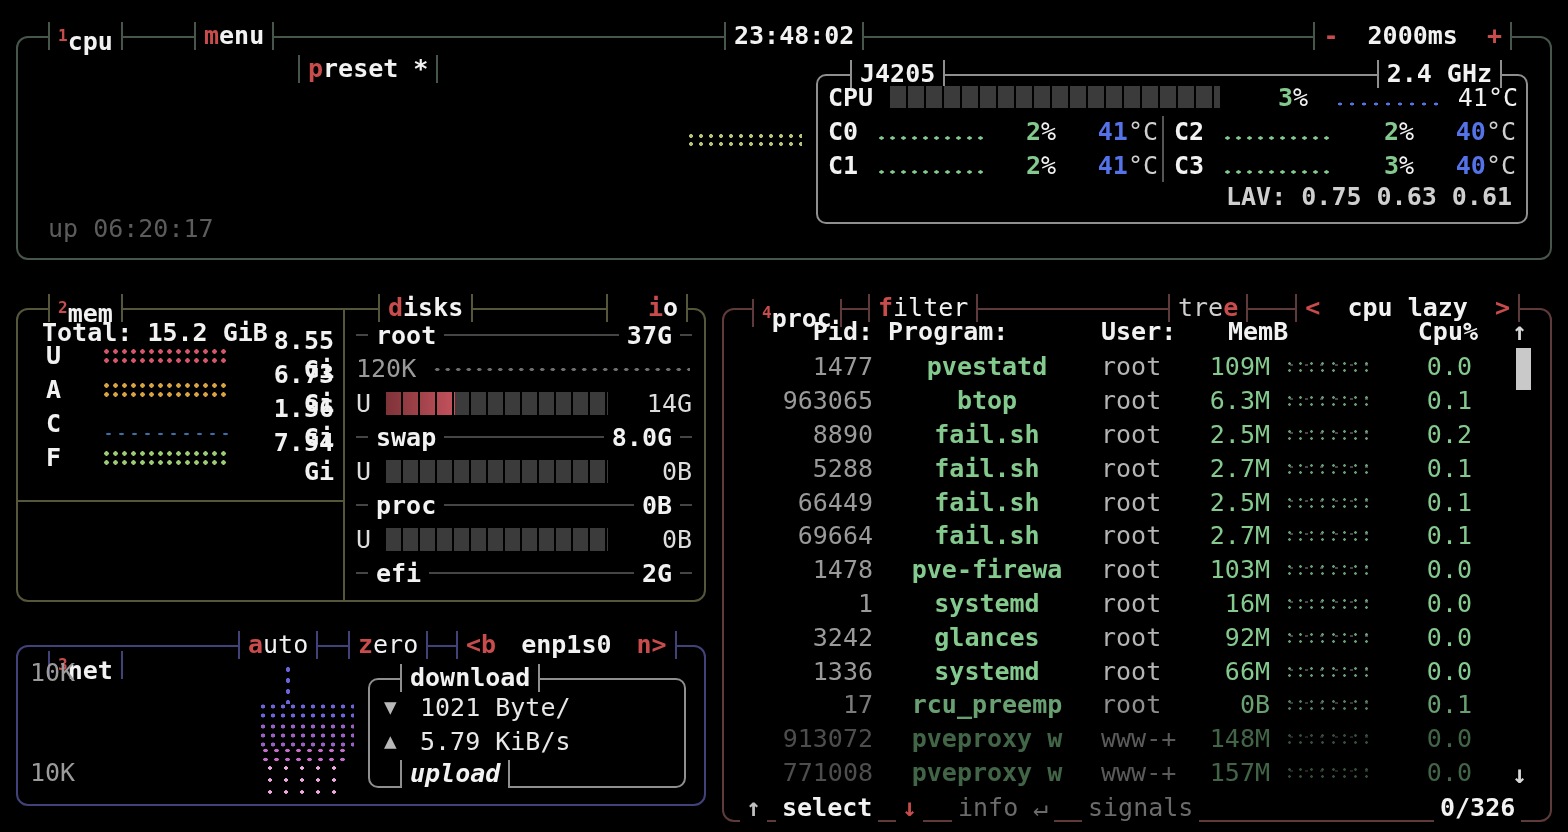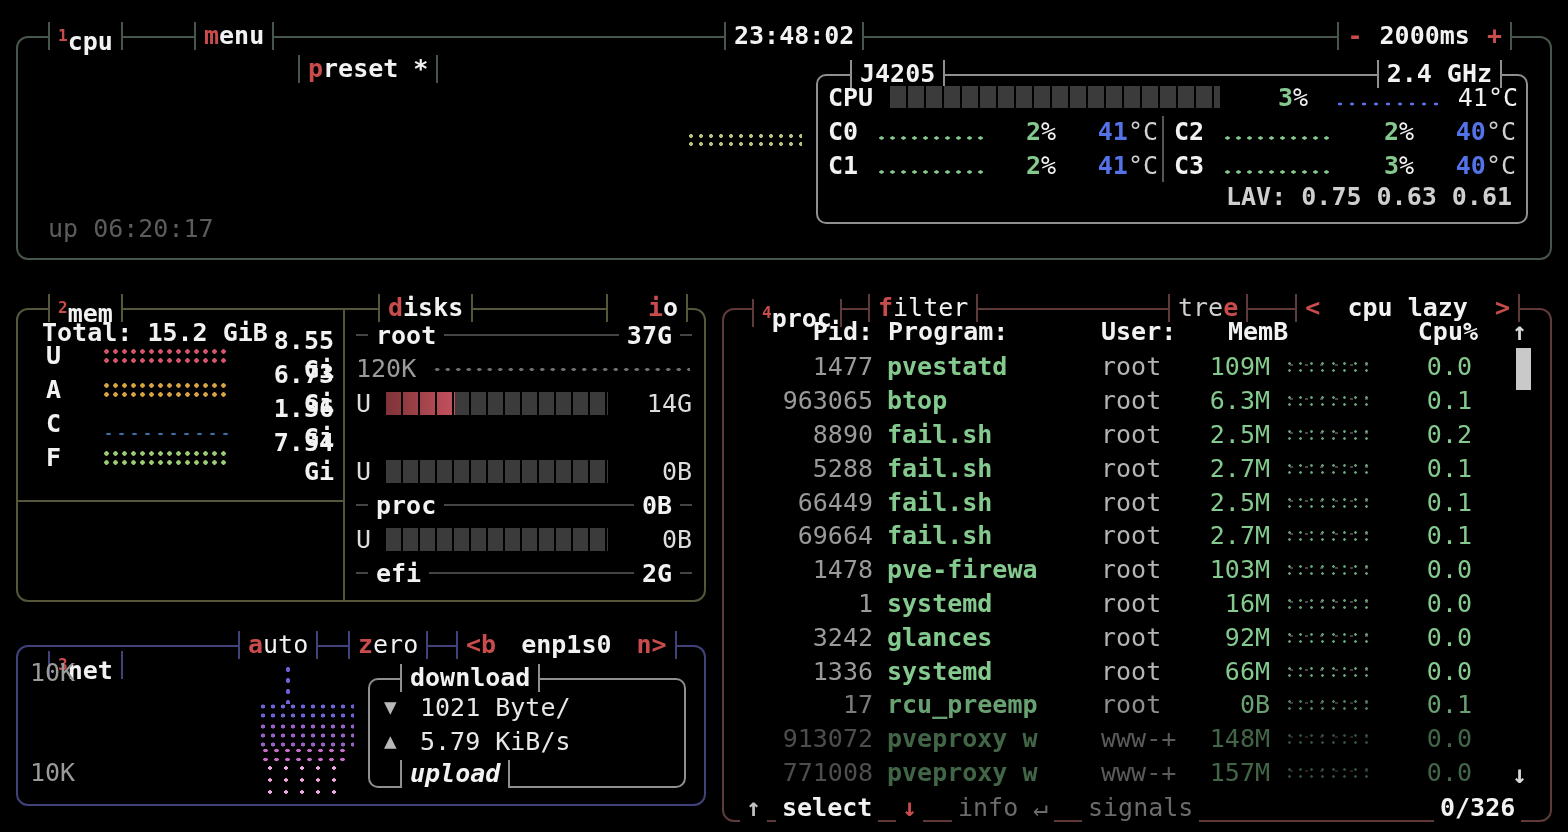--- a/index.html
+++ b/index.html
@@ -92,21 +92,21 @@
   #dl-rows{position:absolute;left:384px;top:690px;width:290px;}
   .dlrow{display:flex;align-items:center;height:34px;}
   .dlrow .arr{width:36px;color:#b8b8b8;font-size:21px;}
   .dlrow .val{font-weight:normal;color:#e8e8e8;}
 
   
   .phead{position:absolute;top:318px;height:28px;line-height:28px;}
   #proc-rows{position:absolute;left:738px;top:350px;width:772px;}
   .prow{display:grid;grid-template-columns:135px 200px 90px 65px 95px 79px;column-gap:14px;height:33.8px;align-items:center;}
   .prow .pid{text-align:right;color:var(--gray,#9a9a9a);font-weight:normal;}
-  .prow .prg{color:var(--green,#84c98e);}
+  .prow .prg{color:var(--green,#84c98e);text-align:center;}
   .prow .usr{color:#b4b4b4;font-weight:normal;}
   .prow .mem{text-align:right;color:var(--green,#84c98e);font-weight:normal;}
   .prow .cpu{text-align:right;color:var(--green,#84c98e);font-weight:normal;}
   .prow.dim1{opacity:.8;}
   .prow.dim2{opacity:.5;}
   #scroll-thumb{position:absolute;left:1516px;top:348px;width:15px;height:42px;background:var(--scroll,#c9c9c9);}
   .pfoot{position:absolute;top:794px;height:28px;line-height:28px;background:#000;padding:0 6px;white-space:nowrap;}
   .dimfoot{color:var(--footer-dim,#6b6b6b);}
 </style>
 </head>
@@ -115,21 +115,21 @@
 <div class="stage">
 
   <div class="box" id="cpu-box"></div>
 
   <div class="chip tick-cpu" style="left:48px;top:22px;"><span class="sup">1</span><span class="w">cpu</span></div>
   <div class="chip tick-cpu" style="left:194px;top:22px;"><span class="r">m</span><span class="w">enu</span></div>
   <div class="chip tick-cpu" style="left:298px;top:22px;margin-top:33px;"><span class="r">p</span><span class="w">reset *</span></div>
   <div class="chip tick-cpu" style="left:724px;top:22px;"><span class="w">23:48:02</span></div>
   <div class="chip tick-cpu" style="right:56px;top:22px;">
     <span class="r">-</span>
-    <span class="w" style="margin:0 2px;">2000ms</span>
+    <span class="w" style="margin:0 14px;">2000ms</span>
     <span class="r">+</span>
   </div>
 
   <div class="abs dots cpugraph" style="left:686px;top:132px;"></div>
   <div class="abs dim-t" style="left:48px;top:214px;">up 06:20:17</div>
 
   <div id="cpu-panel"></div>
   <div class="chip tick-in" style="left:850px;top:60px;"><span class="w">J4205</span></div>
   <div class="chip tick-in" style="right:66px;top:60px;"><span class="w">2.4 GHz</span></div>
 
@@ -212,20 +212,27 @@
       <span class="hl e"></span>
   </div>
   <div class="abs gy" style="left:356px;top:354px;">120K</div>
   <div class="abs dots dotline" style="left:432px;top:366px;width:258px;"></div>
   <div class="disk-u" style="top:386px;">
     <span class="ul">U</span>
     <span class="segbar">
         <span class="fill" style="width:31%;"></span>
       </span>
     <span class="uv">14G</span>
+  </div>
+  <div class="disk-h" style="top:420px;">
+    <span class="hl e"></span>
+      <span class="nm w">swap</span>
+      <span class="hl m"></span>
+      <span class="tt w">8.0G</span>
+      <span class="hl e"></span>
   </div>
   <div class="disk-u" style="top:454px;">
     <span class="ul">U</span>
     <span class="segbar"></span>
     <span class="uv">0B</span>
   </div>
   <div class="disk-h" style="top:488px;">
     <span class="hl e"></span>
       <span class="nm w">proc</span>
       <span class="hl m"></span>

